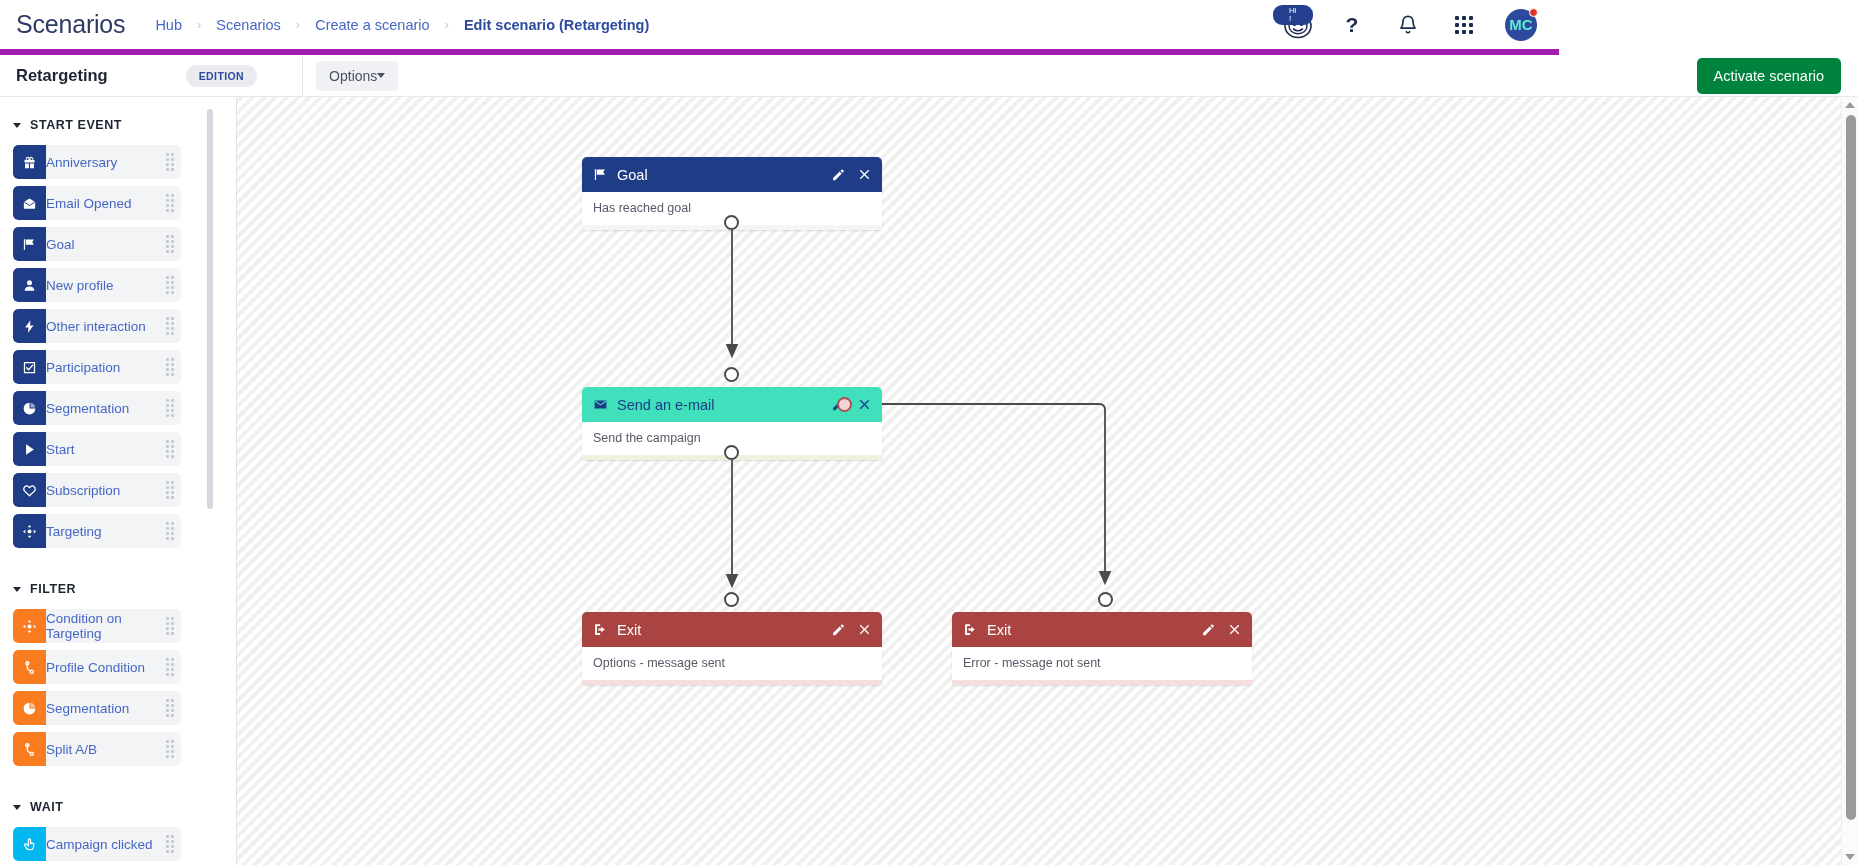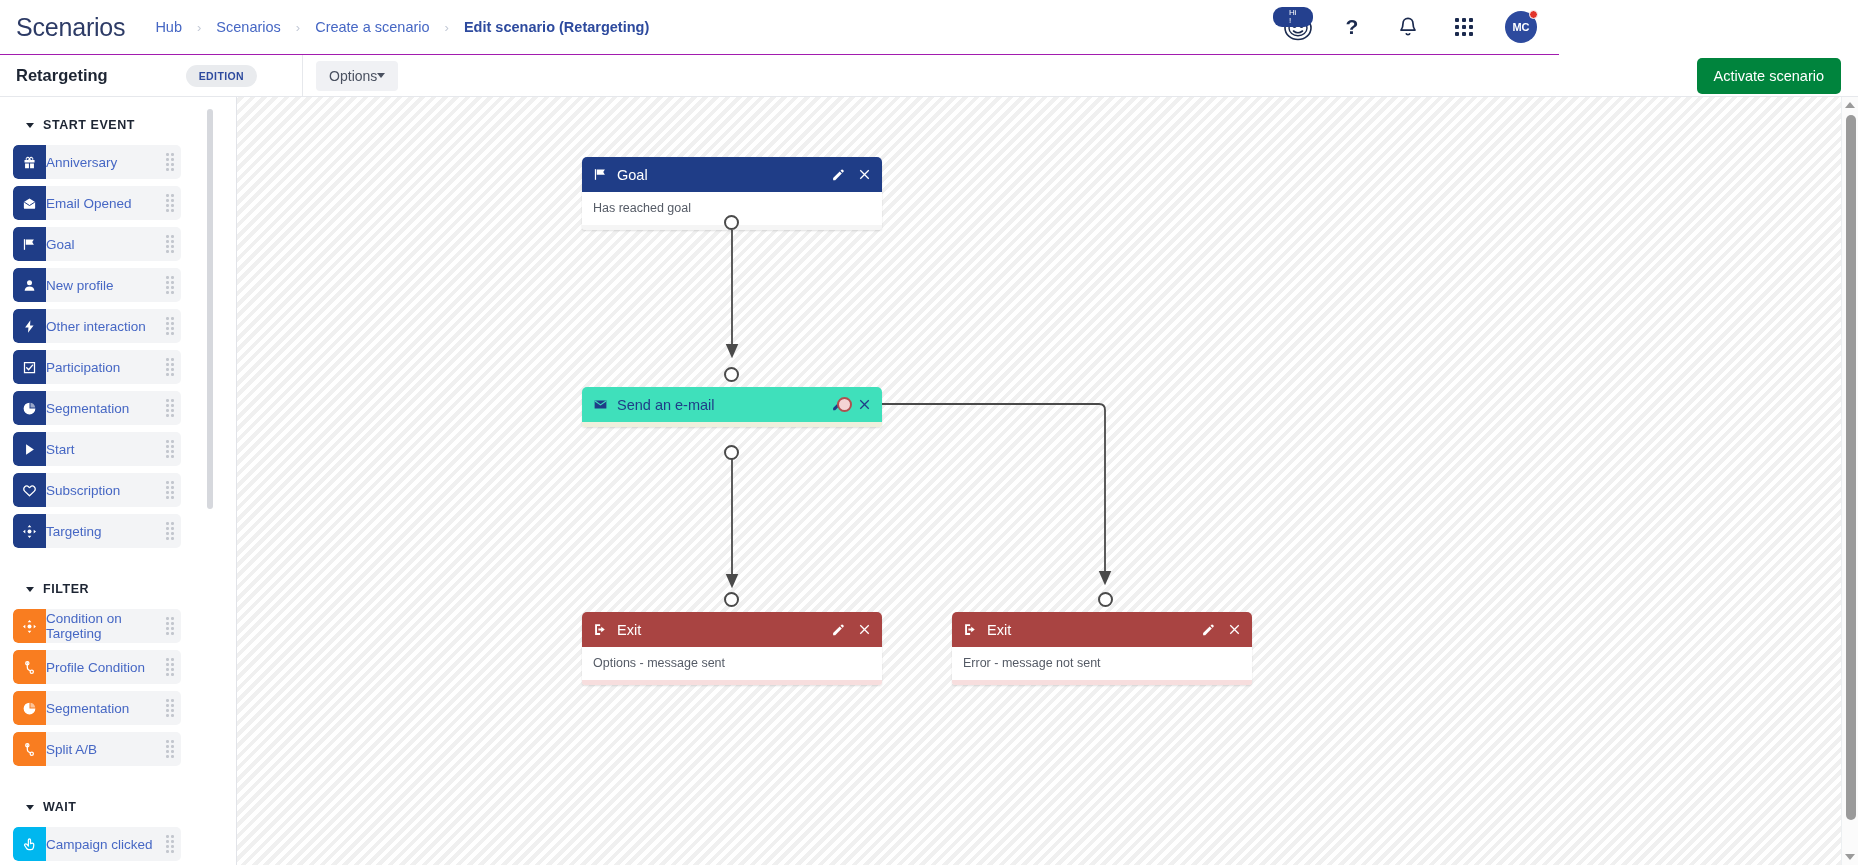--- a/index.html
+++ b/index.html
@@ -8,21 +8,21 @@
     font-family: "Liberation Sans", sans-serif;
     background: #ffffff;
     overflow: hidden;
   }
 
   
   .topbar {
     position: absolute; top: 0; left: 0;
     width: 1559px; height: 55px;
     background: #ffffff;
-    border-bottom: 1px solid #a21caf;
+    border-bottom: 6px solid #a21caf;
     display: flex; align-items: center;
   }
   .app-title {
     font-size: 25px; color: #2d3b66; font-weight: 400;
     margin-left: 16px; letter-spacing: -0.2px;
   }
   .breadcrumb { display: flex; align-items: center; margin-left: 28px; }
   .crumb {
     font-size: 14.5px; color: #4667c4; padding: 0 2px; white-space: nowrap;
   }
@@ -41,21 +41,21 @@
   }
   .bot-wrap { position: relative; width: 34px; height: 32px; }
   .bot-badge {
     position: absolute; left: -6px; top: -4px;
     background: #24408e; color: #fff; font-size: 8px;
     border-radius: 9px; padding: 2px 16px; font-weight: 400;
     z-index: 2; line-height: 1;
   }
   .avatar {
     position: relative; width: 32px; height: 32px; border-radius: 50%;
-    background: #2d4a9e; color: #ffffff; font-size: 11px; font-weight: 700;
+    background: #2d4a9e; color: #5eead4; font-size: 15px; font-weight: 700;
     display: flex; align-items: center; justify-content: center;
     cursor: pointer;
   }
   .avatar-dot {
     position: absolute; right: -1px; top: -1px;
     width: 9px; height: 9px; border-radius: 50%;
     background: #e2342b; border: 1.5px solid #fff;
   }
   .grid-icon { display: grid; grid-template-columns: repeat(3, 4px);
     grid-gap: 3px; }
@@ -99,21 +99,21 @@
   
   .sidebar {
     position: absolute; top: 97px; left: 0;
     width: 237px; height: 768px;
     background: #fff; border-right: 1px solid #e2e4e9;
     overflow: hidden;
   }
   .sb-inner { padding: 12px 0 0 0; position: relative; }
   .sb-section {
     display: flex; align-items: center; gap: 9px;
-    padding: 9px 0 9px 26px; cursor: pointer;
+    padding: 9px 0 9px 13px; cursor: pointer;
   }
   .sb-section-label {
     font-size: 12.5px; font-weight: 700; color: #1d2533;
     letter-spacing: .55px;
   }
   .chev {
     width: 0; height: 0; border-left: 4.5px solid transparent;
     border-right: 4.5px solid transparent; border-top: 5.5px solid #1d2533;
   }
   .sb-item {
@@ -649,20 +649,21 @@
                 <path d="M16.3 4.6 18 2.9a1.5 1.5 0 0 1 2.1 0l1.4 1.4a1.5 1.5 0 0 1 0 2.1l-1.6 1.7z"></path>
               </svg>
             </span>
          <span class="node-act">
               <svg width="13" height="13" viewBox="0 0 24 24" fill="#1f3d87">
                 <path d="M5 3.3 12 10.3 19 3.3 20.7 5 13.7 12l7 7L19 20.7 12 13.7 5 20.7 3.3 19l7-7-7-7z"></path>
               </svg>
             </span>
        </span>
      </div>
+     <div class="node-body">Send the campaign</div>
      <div class="node-foot"></div>
       </div>
       <div class="node exit" style="left: 345px; top: 515px;">
         <div class="node-head">
        <span style="display:flex">
             <svg width="15" height="15" viewBox="0 0 24 24" fill="#ffffff">
               <path d="M3.4 3.4h8v3.1h-5v11h5v3.1h-8z"></path>
               <path d="M13.2 7.6 18.8 12l-5.6 4.4v-2.9H8.6v-3h4.6z"></path>
             </svg>
           </span>

